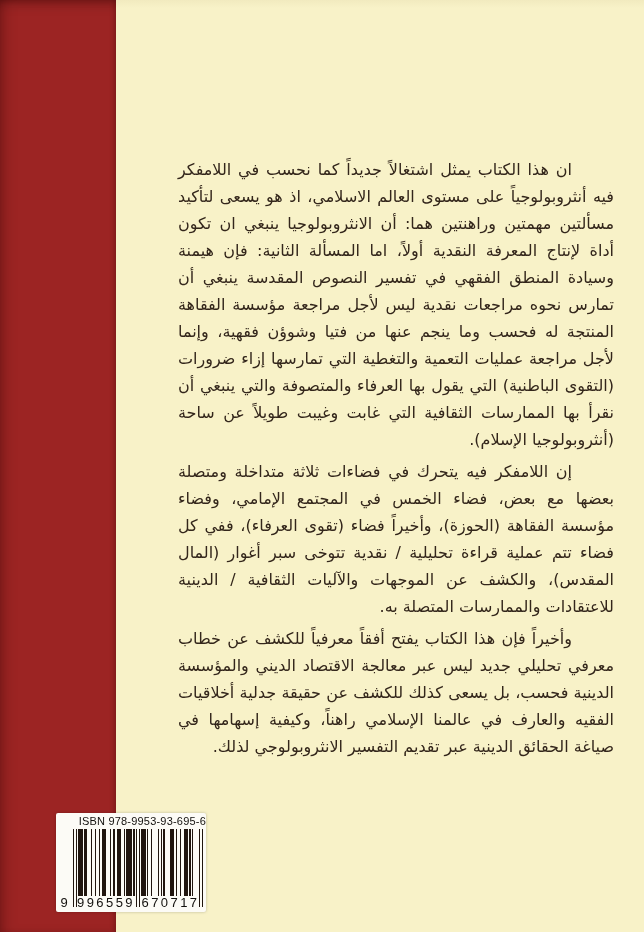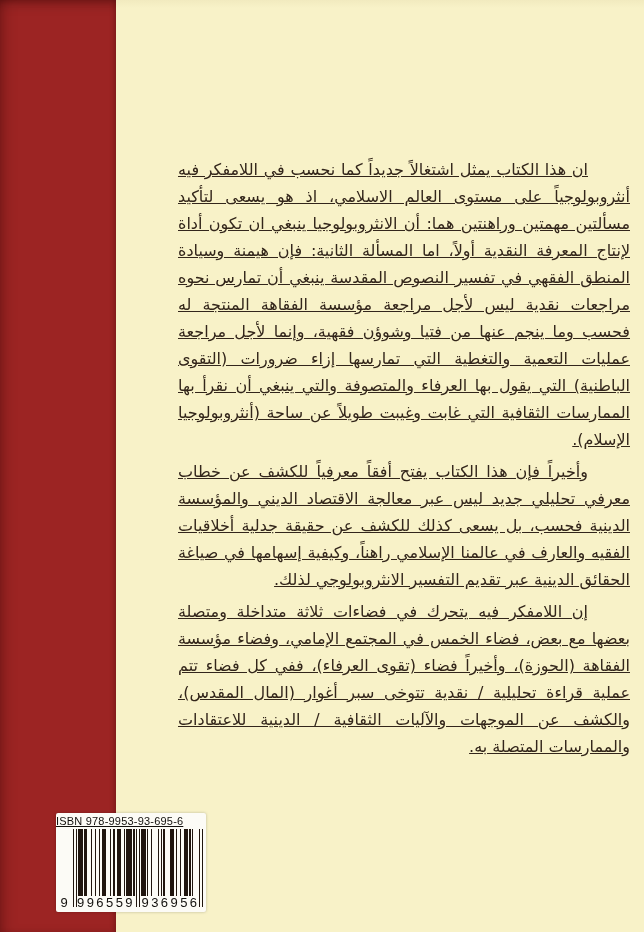--- a/index.html
+++ b/index.html
@@ -43,45 +43,43 @@
     right: 14px;
     width: 452px;
     direction: rtl;
     text-align: justify;
     color: var(--text);
     font-size: 16px;
     line-height: 27px;
     letter-spacing: 0;
   }
   .blurb p {
-    margin: 0 0 5px 0;
+    margin: 0 16px 5px 0;
     text-indent: 42px;
-    text-decoration: underline;
   }
   .barcode-panel {
     position: absolute;
     left: 56px;
     top: 813px;
     width: 150px;
     height: 99px;
     background: var(--panel);
     border-radius: 2px;
     box-shadow: 0 0 3px rgba(0,0,0,0.25);
   }
   .isbn-label {
     margin-top: 2px;
-    text-align: left;
+    text-align: right;
     font-family: "Liberation Sans", sans-serif;
     font-size: 11px;
     line-height: 13px;
     letter-spacing: 0.2px;
     color: #12100d;
     white-space: nowrap;
     direction: ltr;
-    text-decoration: underline;
   }
   .barcode-svg {
     position: absolute;
     left: 17px;
     top: 16px;
     width: 130px;
     height: 78px;
     shape-rendering: crispEdges;
   }
   .digit {
@@ -101,22 +99,22 @@
 </style>
 </head>
 <body>
 
 <div class="cover">
 
   <div class="spine"></div>
 
   <div class="blurb">
     <p>ان هذا الكتاب يمثل اشتغالاً جديداً كما نحسب في اللامفكر فيه أنثروبولوجياً على مستوى العالم الاسلامي، اذ هو يسعى لتأكيد مسألتين مهمتين وراهنتين هما: أن الانثروبولوجيا ينبغي ان تكون أداة لإنتاج المعرفة النقدية أولاً، اما المسألة الثانية: فإن هيمنة وسيادة المنطق الفقهي في تفسير النصوص المقدسة ينبغي أن تمارس نحوه مراجعات نقدية ليس لأجل مراجعة مؤسسة الفقاهة المنتجة له فحسب وما ينجم عنها من فتيا وشوؤن فقهية، وإنما لأجل مراجعة عمليات التعمية والتغطية التي تمارسها إزاء ضرورات (التقوى الباطنية) التي يقول بها العرفاء والمتصوفة والتي ينبغي أن نقرأ بها الممارسات الثقافية التي غابت وغيبت طويلاً عن ساحة (أنثروبولوجيا الإسلام).</p>
+    <p>إن اللامفكر فيه يتحرك في فضاءات ثلاثة متداخلة ومتصلة بعضها مع بعض، فضاء الخمس في المجتمع الإمامي، وفضاء مؤسسة الفقاهة (الحوزة)، وأخيراً فضاء (تقوى العرفاء)، ففي كل فضاء تتم عملية قراءة تحليلية / نقدية تتوخى سبر أغوار (المال المقدس)، والكشف عن الموجهات والآليات الثقافية / الدينية للاعتقادات والممارسات المتصلة به.</p>
     <p>وأخيراً فإن هذا الكتاب يفتح أفقاً معرفياً للكشف عن خطاب معرفي تحليلي جديد ليس عبر معالجة الاقتصاد الديني والمؤسسة الدينية فحسب، بل يسعى كذلك للكشف عن حقيقة جدلية أخلاقيات الفقيه والعارف في عالمنا الإسلامي راهناً، وكيفية إسهامها في صياغة الحقائق الدينية عبر تقديم التفسير الانثروبولوجي لذلك.</p>
-    <p>إن اللامفكر فيه يتحرك في فضاءات ثلاثة متداخلة ومتصلة بعضها مع بعض، فضاء الخمس في المجتمع الإمامي، وفضاء مؤسسة الفقاهة (الحوزة)، وأخيراً فضاء (تقوى العرفاء)، ففي كل فضاء تتم عملية قراءة تحليلية / نقدية تتوخى سبر أغوار (المال المقدس)، والكشف عن الموجهات والآليات الثقافية / الدينية للاعتقادات والممارسات المتصلة به.</p>
   </div>
 
   <div class="barcode-panel">
     <div class="isbn-label">ISBN 978-9953-93-695-6</div>
     <svg id="barcode-svg" class="barcode-svg" viewBox="0 0 130 78" preserveAspectRatio="none">
         <g fill="#20150e">
           <rect x="0.000" y="0" width="1.428" height="78"></rect>
           <rect x="2.737" y="0" width="1.428" height="78"></rect>
           <rect x="5.474" y="0" width="1.428" height="67"></rect>
           <rect x="6.842" y="0" width="1.428" height="67"></rect>
@@ -160,16 +158,16 @@
           <rect x="112.211" y="0" width="1.428" height="67"></rect>
           <rect x="113.579" y="0" width="1.428" height="67"></rect>
           <rect x="116.316" y="0" width="1.428" height="67"></rect>
           <rect x="119.053" y="0" width="1.428" height="67"></rect>
           <rect x="125.895" y="0" width="1.428" height="78"></rect>
           <rect x="128.632" y="0" width="1.428" height="78"></rect>
         </g>
       </svg>
     <span class="digit digit-lead">9</span>
     <span class="digit digit-g1">996559</span>
-    <span class="digit digit-g2">936956</span>
+    <span class="digit digit-g2">670717</span>
   </div>
 
 </div>
 
 </body></html>

